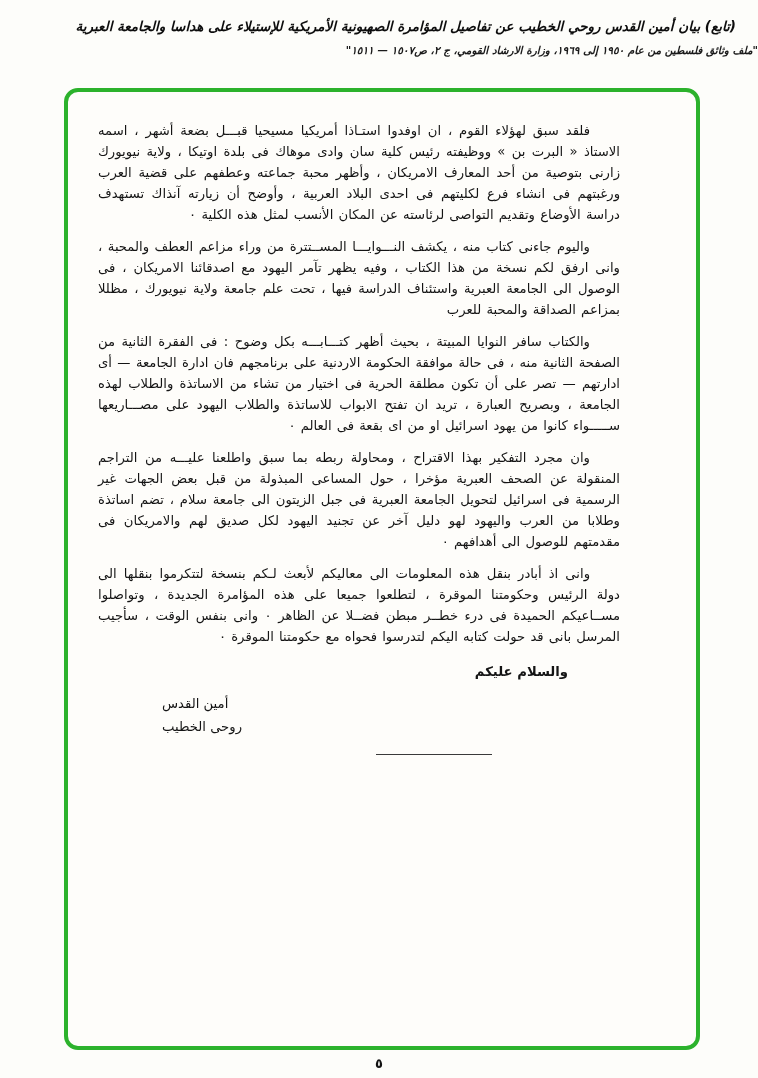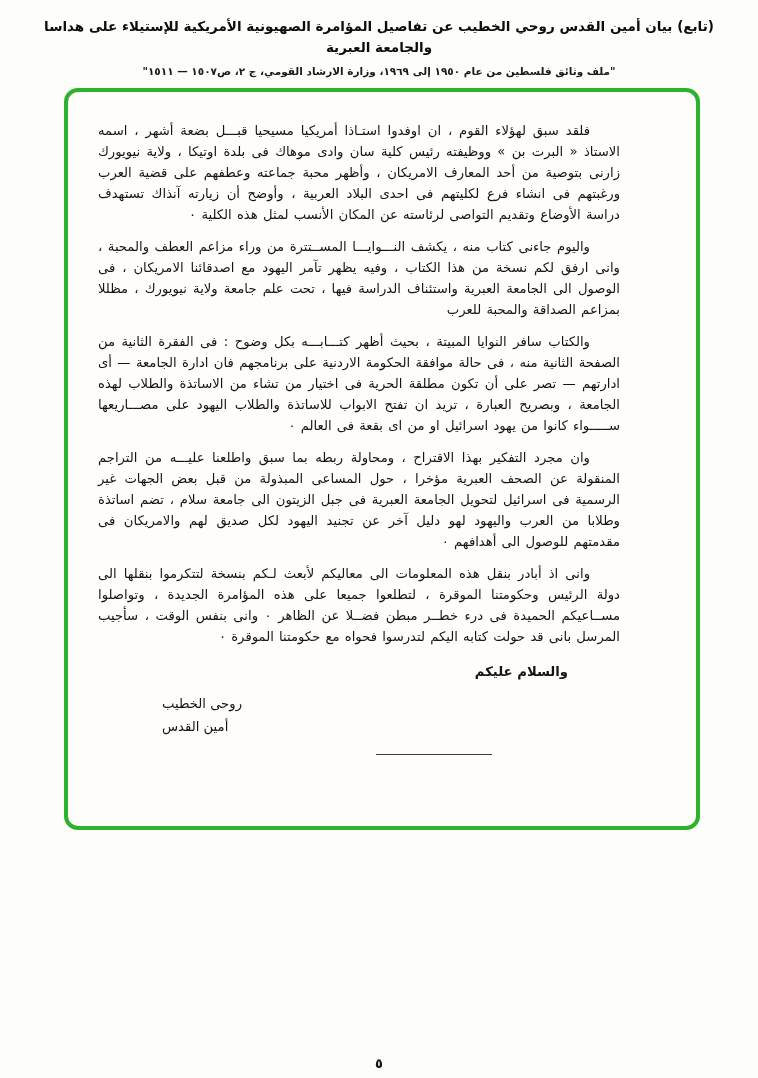--- a/index.html
+++ b/index.html
@@ -9,22 +9,23 @@
     background: #fdfdfa;
     font-family: "DejaVu Sans", sans-serif;
     color: #161616;
     position: relative;
     overflow: hidden;
   }
 
   
   .doc-header {
     direction: rtl;
-    text-align: center;
+    text-align: right;
     padding-top: 16px;
+    font-style: italic;
   }
   .doc-title {
     font-size: 13.5px;
     font-weight: bold;
     line-height: 1.55;
     padding: 0 22px;
     color: #0d0d0d;
   }
   .doc-source {
     font-size: 10.5px;
@@ -32,21 +33,21 @@
     margin-top: 7px;
     color: #1a1a1a;
   }
 
   
   .green-box {
     position: absolute;
     left: 64px;
     top: 88px;
     width: 636px;
-    height: 742px;
+    height: 962px;
     border: 4px solid #2cb22c;
     border-radius: 14px;
     background: #fefdfa;
   }
 
   
   .text-area {
     direction: rtl;
     padding: 28px 76px 0 30px;
     font-size: 13.2px;
@@ -109,22 +110,22 @@
   <div class="text-area">
     <div id="paragraphs">
         <p class="para">فلقد سبق لهؤلاء القوم ، ان اوفدوا استـاذا أمريكيا مسيحيا قبـــل بضعة أشهر ، اسمه الاستاذ « البرت بن » ووظيفته رئيس كلية سان وادى موهاك فى بلدة اوتيكا ، ولاية نيويورك زارنى بتوصية من أحد المعارف الامريكان ، وأظهر محبة جماعته وعطفهم على قضية العرب ورغبتهم فى انشاء فرع لكليتهم فى احدى البلاد العربية ، وأوضح أن زيارته آنذاك تستهدف دراسة الأوضاع وتقديم التواصى لرئاسته عن المكان الأنسب لمثل هذه الكلية ٠</p>
         <p class="para">واليوم جاءنى كتاب منه ، يكشف النـــوايـــا المســتترة من وراء مزاعم العطف والمحبة ، وانى ارفق لكم نسخة من هذا الكتاب ، وفيه يظهر تآمر اليهود مع اصدقائنا الامريكان ، فى الوصول الى الجامعة العبرية واستئناف الدراسة فيها ، تحت علم جامعة ولاية نيويورك ، مظللا بمزاعم الصداقة والمحبة للعرب</p>
         <p class="para">والكتاب سافر النوايا المبيتة ، بحيث أظهر كتـــابـــه بكل وضوح : فى الفقرة الثانية من الصفحة الثانية منه ، فى حالة موافقة الحكومة الاردنية على برنامجهم فان ادارة الجامعة — أى ادارتهم — تصر على أن تكون مطلقة الحرية فى اختيار من تشاء من الاساتذة والطلاب لهذه الجامعة ، وبصريح العبارة ، تريد ان تفتح الابواب للاساتذة والطلاب اليهود على مصـــاريعها ســـــواء كانوا من يهود اسرائيل او من اى بقعة فى العالم ٠</p>
         <p class="para">وان مجرد التفكير بهذا الاقتراح ، ومحاولة ربطه بما سبق واطلعنا عليـــه من التراجم المنقولة عن الصحف العبرية مؤخرا ، حول المساعى المبذولة من قبل بعض الجهات غير الرسمية فى اسرائيل لتحويل الجامعة العبرية فى جبل الزيتون الى جامعة سلام ، تضم اساتذة وطلابا من العرب واليهود لهو دليل آخر عن تجنيد اليهود لكل صديق لهم والامريكان فى مقدمتهم للوصول الى أهدافهم ٠</p>
         <p class="para">وانى اذ أبادر بنقل هذه المعلومات الى معاليكم لأبعث لـكم بنسخة لتتكرموا بنقلها الى دولة الرئيس وحكومتنا الموقرة ، لتطلعوا جميعا على هذه المؤامرة الجديدة ، وتواصلوا مســاعيكم الحميدة فى درء خطــر مبطن فضــلا عن الظاهر ٠ وانى بنفس الوقت ، سأجيب المرسل بانى قد حولت كتابه اليكم لتدرسوا فحواه مع حكومتنا الموقرة ٠</p>
       </div>
     <div class="closing">والسلام عليكم</div>
     <div class="signature">
+      <div>أمين القدس</div>
       <div>روحى الخطيب</div>
-      <div>أمين القدس</div>
     </div>
     <div class="rule"></div>
   </div>
 </div>
 
 <footer class="page-footer">
   <span class="page-number">٥</span>
 </footer>
 
 </body></html>

